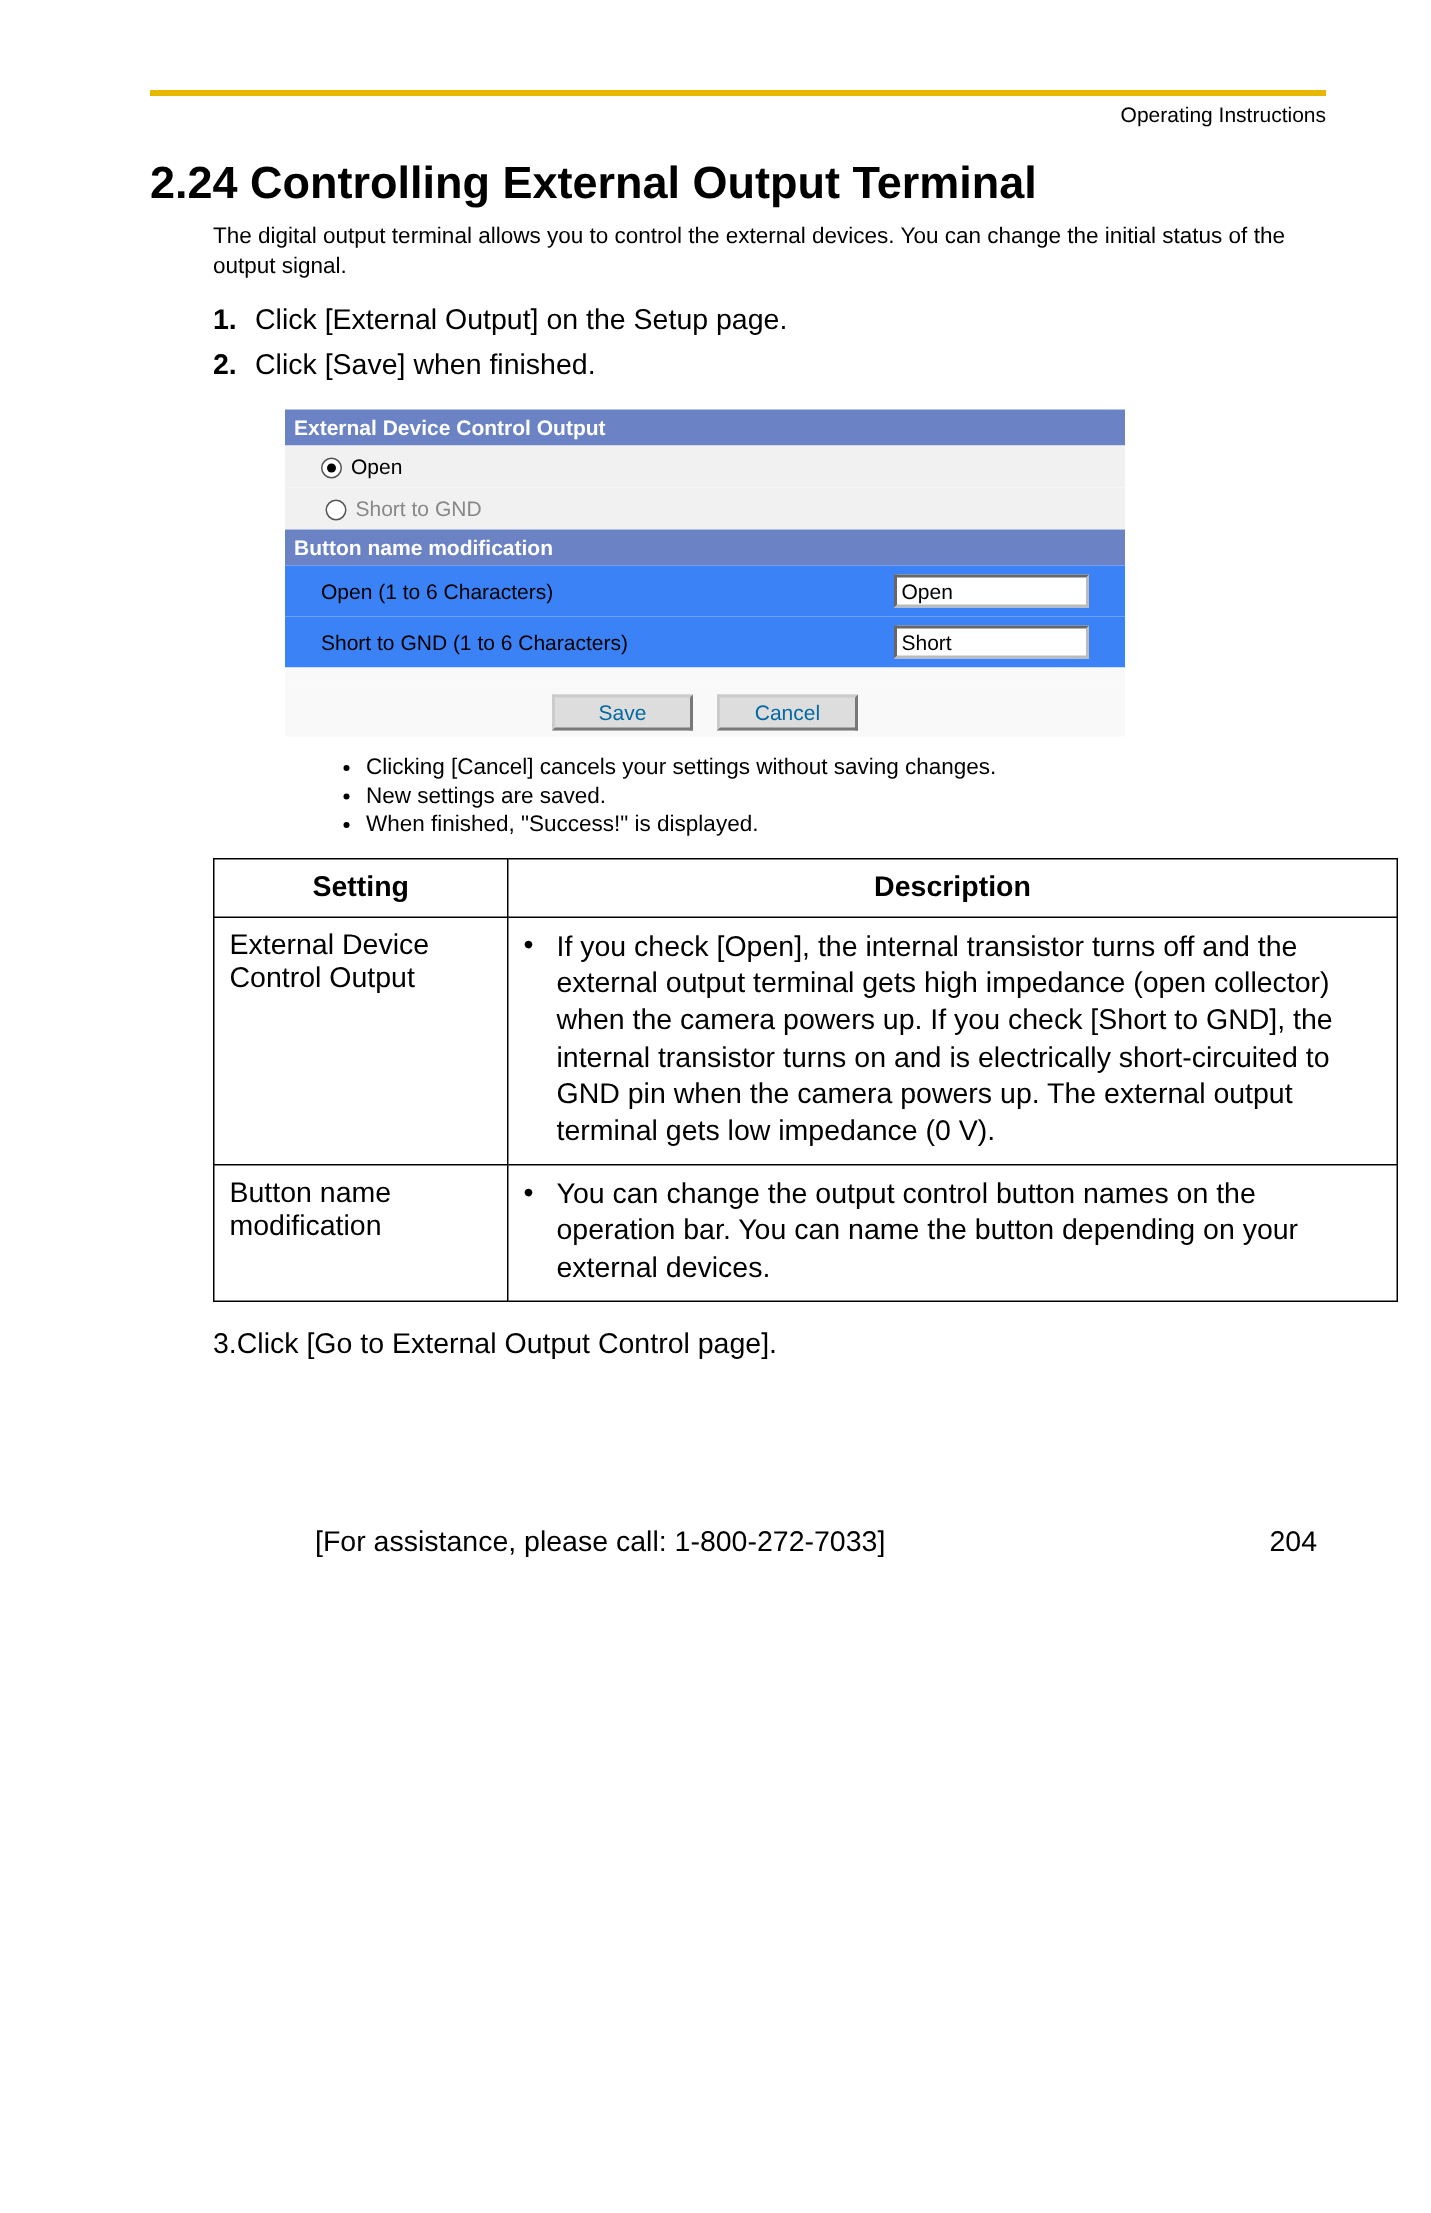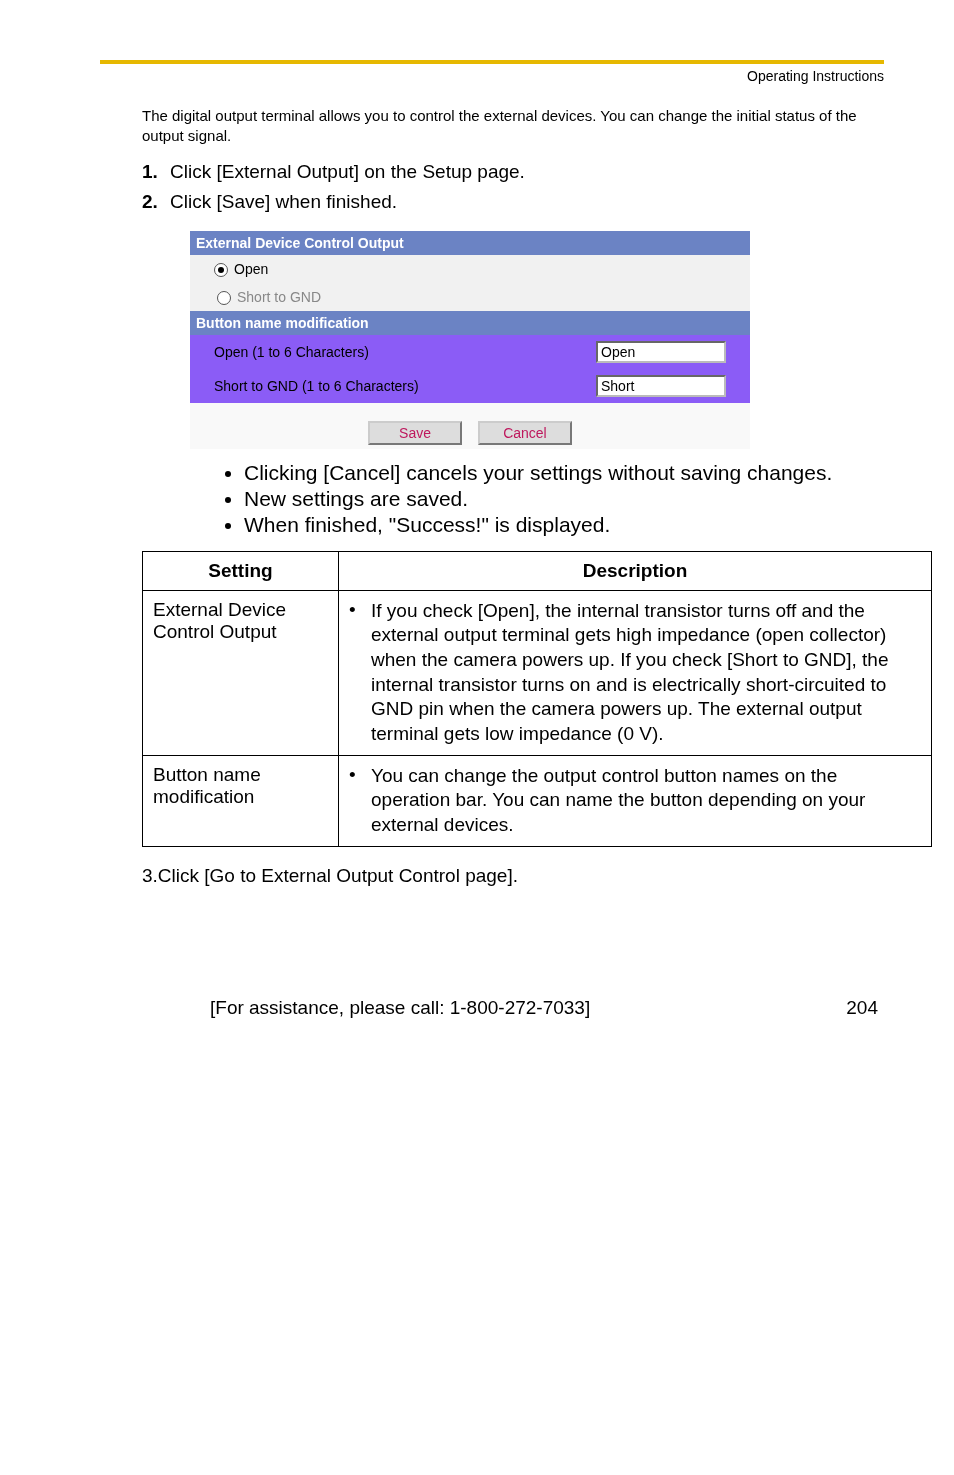--- a/index.html
+++ b/index.html
@@ -59,21 +59,21 @@
     font-weight: bold;
     padding: 4px 6px;
   }
   .row {
     background: #f1f1f1;
     padding: 6px 24px;
     display: flex;
     align-items: center;
   }
   .row2 {
-    background: #8b5cf6;
+    background: #3b82f6;
     padding: 6px 24px;
     display: flex;
     align-items: center;
     justify-content: space-between;
   }
   .radio-sym {
     display: inline-block;
     width: 12px;
     height: 12px;
     border: 1px solid #555;
@@ -113,34 +113,34 @@
   }
   .btnrow {
     background: #f9f9f9;
     text-align: center;
     padding: 8px 0 4px 0;
   }
   .btn {
     display: inline-block;
     border: 2px outset #ccc;
     background: #ddd;
-    color: #be185d;
+    color: #0369a1;
     width: 90px;
     text-align: center;
     padding: 2px 0;
     margin: 0 6px;
     font-size: 14px;
   }
   .bullets {
     list-style: disc;
     margin: 4px 0 14px 144px;
     padding: 0;
   }
   .bullets li {
-    font-size: 21px;
+    font-size: 15px;
     margin-bottom: 2px;
   }
   table.desc {
     border-collapse: collapse;
     width: 790px;
     margin: 0 0 18px 42px;
   }
   table.desc th, table.desc td {
     border: 1px solid #000;
     padding: 8px 10px;
@@ -192,20 +192,21 @@
     gap: 48px;
   }
 </style>
 </head>
 <body>
 
 <div class="page">
   <div class="hdr-line"></div>
   <div class="hdr-text">Operating Instructions</div>
 
+  <div class="h1">2.24  Controlling External Output Terminal</div>
 
   <p class="intro">The digital output terminal allows you to control the external devices. You can change the initial status of the output signal.</p>
 
   <ul class="numlist">
     <li>
       <span class="num">1.</span>
       <span>Click [External Output] on the Setup page.</span>
     </li>
     <li>
       <span class="num">2.</span>

